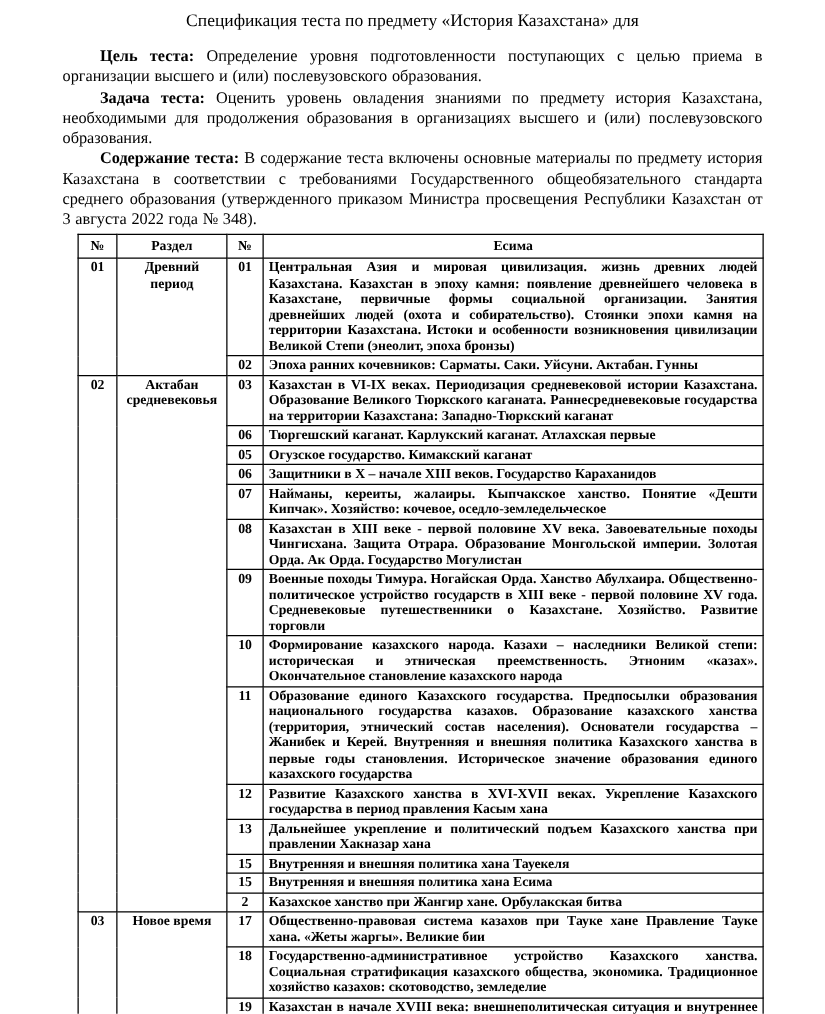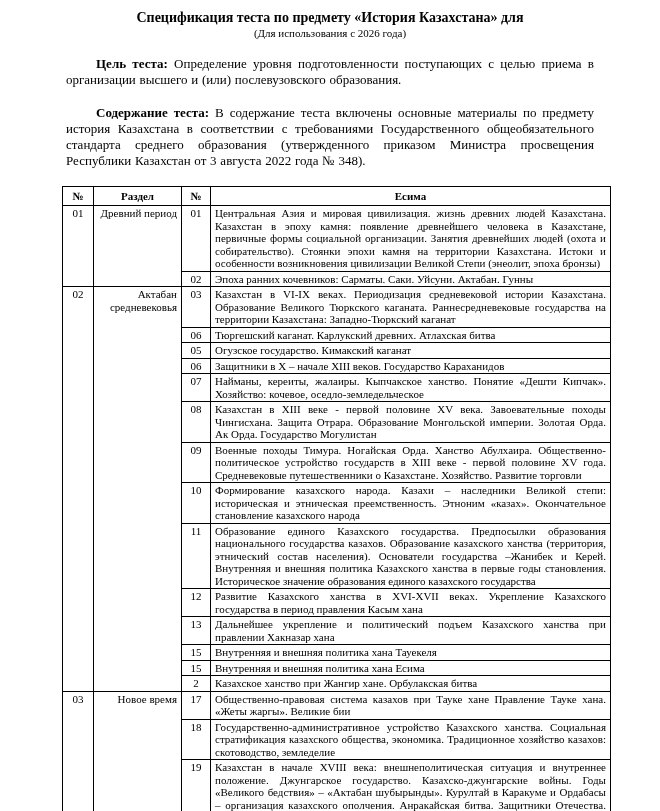--- a/index.html
+++ b/index.html
@@ -4,57 +4,58 @@
 <style>
   html,body{margin:0;padding:0;background:#fff;}
   body{
     width:660px;height:811px;overflow:hidden;
     font-family:"Liberation Serif","DejaVu Serif",serif;
     color:#000;
     -webkit-font-smoothing:antialiased;
   }
   .page{width:660px;height:811px;position:relative;background:#fff;}
   .title-block{padding-top:9px;text-align:center;}
-  .title-line{font-weight:bold;font-size:14px;line-height:17px;text-align:center;}
+  .title-line{font-weight:normal;font-size:14px;line-height:17px;text-align:center;}
   .subtitle{font-size:11px;font-weight:normal;line-height:13px;margin-top:1px;}
   .paras{margin-top:11px;padding:0 50px;}
   .para{
-    margin:16px;text-align:justify;text-indent:30px;
+    margin:0;text-align:justify;text-indent:30px;
     font-size:13px;line-height:16.3px;
     word-spacing:0.5px;
   }
   .para .lead{font-weight:bold;}
   .table-wrap{margin-top:3px;padding-left:62px;}
   table.spec{
     border-collapse:collapse;table-layout:fixed;width:548px;
     font-size:11px;line-height:12.5px;
   }
   table.spec th,table.spec td{
     border:1px solid #000;vertical-align:top;
     padding:1px 4px 1px 4px;
+    font-weight:bold;
   }
   table.spec th{
     font-weight:bold;text-align:center;padding:3px 2px 3px 2px;
   }
   td.cell-num{text-align:center;padding-left:1px;padding-right:1px;}
-  td.cell-section{text-align:right;padding-left:6px;}
+  td.cell-section{text-align:center;padding-left:6px;}
   td.cell-topic{text-align:justify;}
 </style>
 </head>
 <body>
 
 <div class="page">
 
   <div class="title-block">
     <div class="title-line">Спецификация теста по предмету «История Казахстана» для</div>
-    <div class="subtitle">(Для использования с 2026 года)</div>
   </div>
 
   <div class="paras">
     <p class="para"><span class="lead">Цель теста:</span> <span>Определение уровня подготовленности поступающих с целью приема в организации высшего и (или) послевузовского образования.</span></p>
+    <p class="para"><span class="lead">Задача теста:</span> <span>Оценить уровень овладения знаниями по предмету история Казахстана, необходимыми для продолжения  образования в организациях высшего и (или) послевузовского образования.</span></p>
     <p class="para"><span class="lead">Содержание теста:</span> <span>В содержание теста включены основные материалы по предмету история Казахстана в соответствии с требованиями Государственного общеобязательного стандарта среднего образования (утвержденного приказом Министра просвещения Республики Казахстан от 3 августа 2022 года № 348).</span></p>
   </div>
 
   <div class="table-wrap">
     <table class="spec">
       <colgroup>
         <col style="width:31px">
           <col style="width:88px">
           <col style="width:29px">
           <col style="width:400px">
@@ -79,21 +80,21 @@
             <td class="cell-topic">Эпоха ранних кочевников: Сарматы. Саки. Уйсуни. Актабан. Гунны</td>
           </tr>
           <tr>
             <td class="cell-num" rowspan="14">02</td>
             <td class="cell-section" rowspan="14">Актабан средневековья</td>
             <td class="cell-num">03</td>
             <td class="cell-topic">Казахстан в VI-IX веках. Периодизация средневековой истории Казахстана. Образование Великого Тюркского каганата. Раннесредневековые государства на территории Казахстана: Западно-Тюркский каганат</td>
           </tr>
           <tr>
             <td class="cell-num">06</td>
-            <td class="cell-topic">Тюргешский каганат. Карлукский древних. Атлахская битва</td>
+            <td class="cell-topic">Тюргешский каганат. Карлукский каганат. Атлахская первые</td>
           </tr>
           <tr>
             <td class="cell-num">05</td>
             <td class="cell-topic">Огузское государство. Кимакский каганат</td>
           </tr>
           <tr>
             <td class="cell-num">06</td>
             <td class="cell-topic">Защитники в X – начале XIII веков. Государство Караханидов</td>
           </tr>
           <tr>

